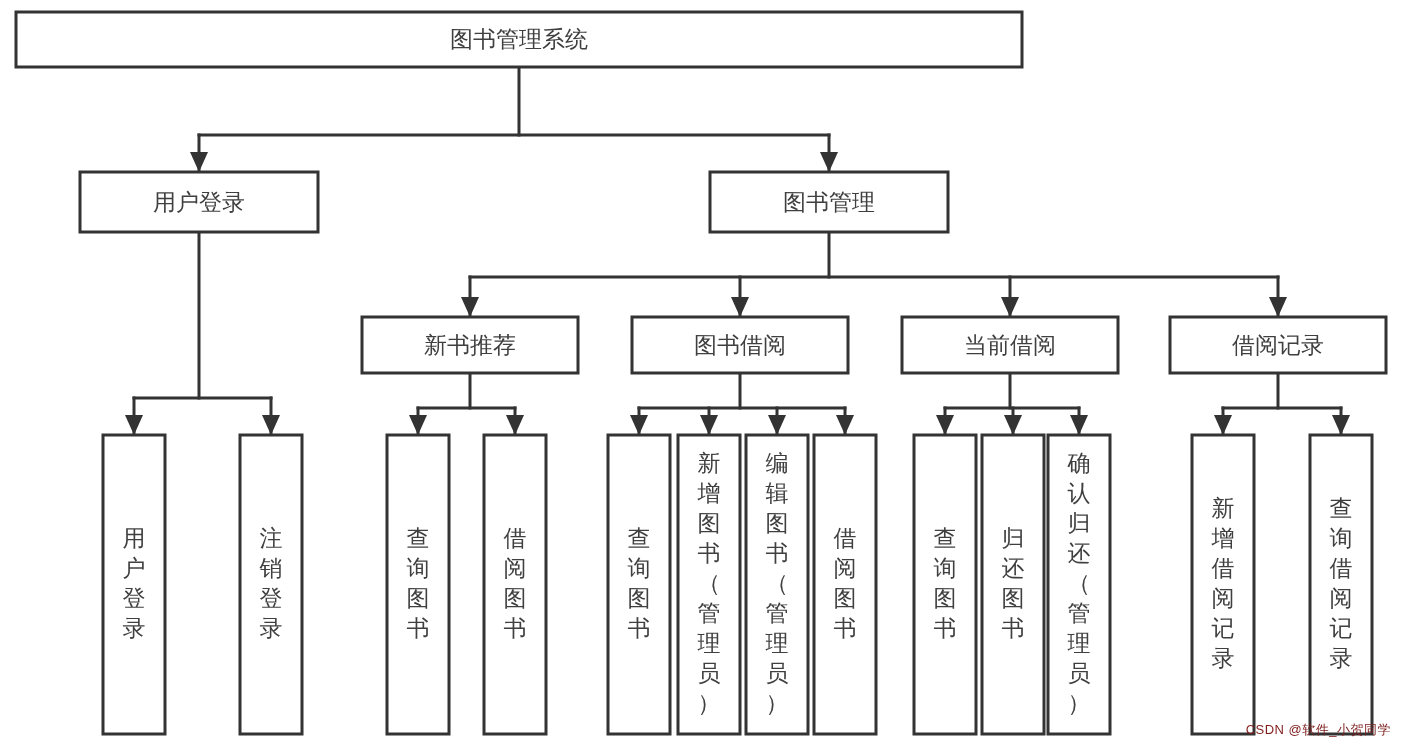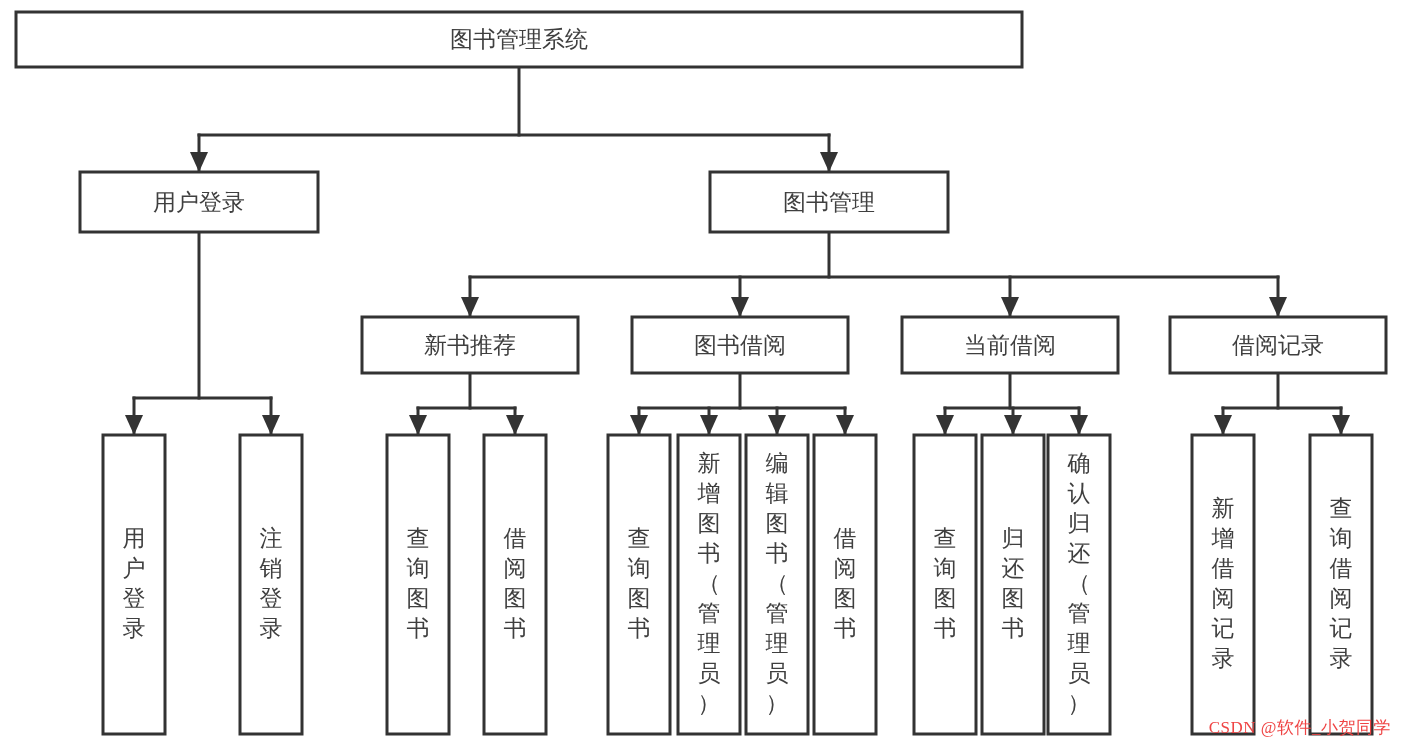--- a/index.html
+++ b/index.html
@@ -51,23 +51,23 @@
   .node-label-vertical {
     fill: #3f3f3f;
     font-family: "DejaVu Sans", "Liberation Sans", sans-serif;
     font-size: 23px;
     text-anchor: middle;
   }
   .watermark {
     position: absolute;
     right: 14px;
     bottom: 8px;
-    font-family: Liberation Serif, serif;
-    font-size: 17px;
-    color: #ef4444;
+    font-family: Liberation Sans, sans-serif;
+    font-size: 13px;
+    color: #7f1d1d;
     white-space: nowrap;
     letter-spacing: 0.5px;
   }
 </style>
 </head>
 <body>
 
 <div id="diagram-root">
   <svg class="diagram" viewBox="0 0 1405 747">
     <g id="connectors">

